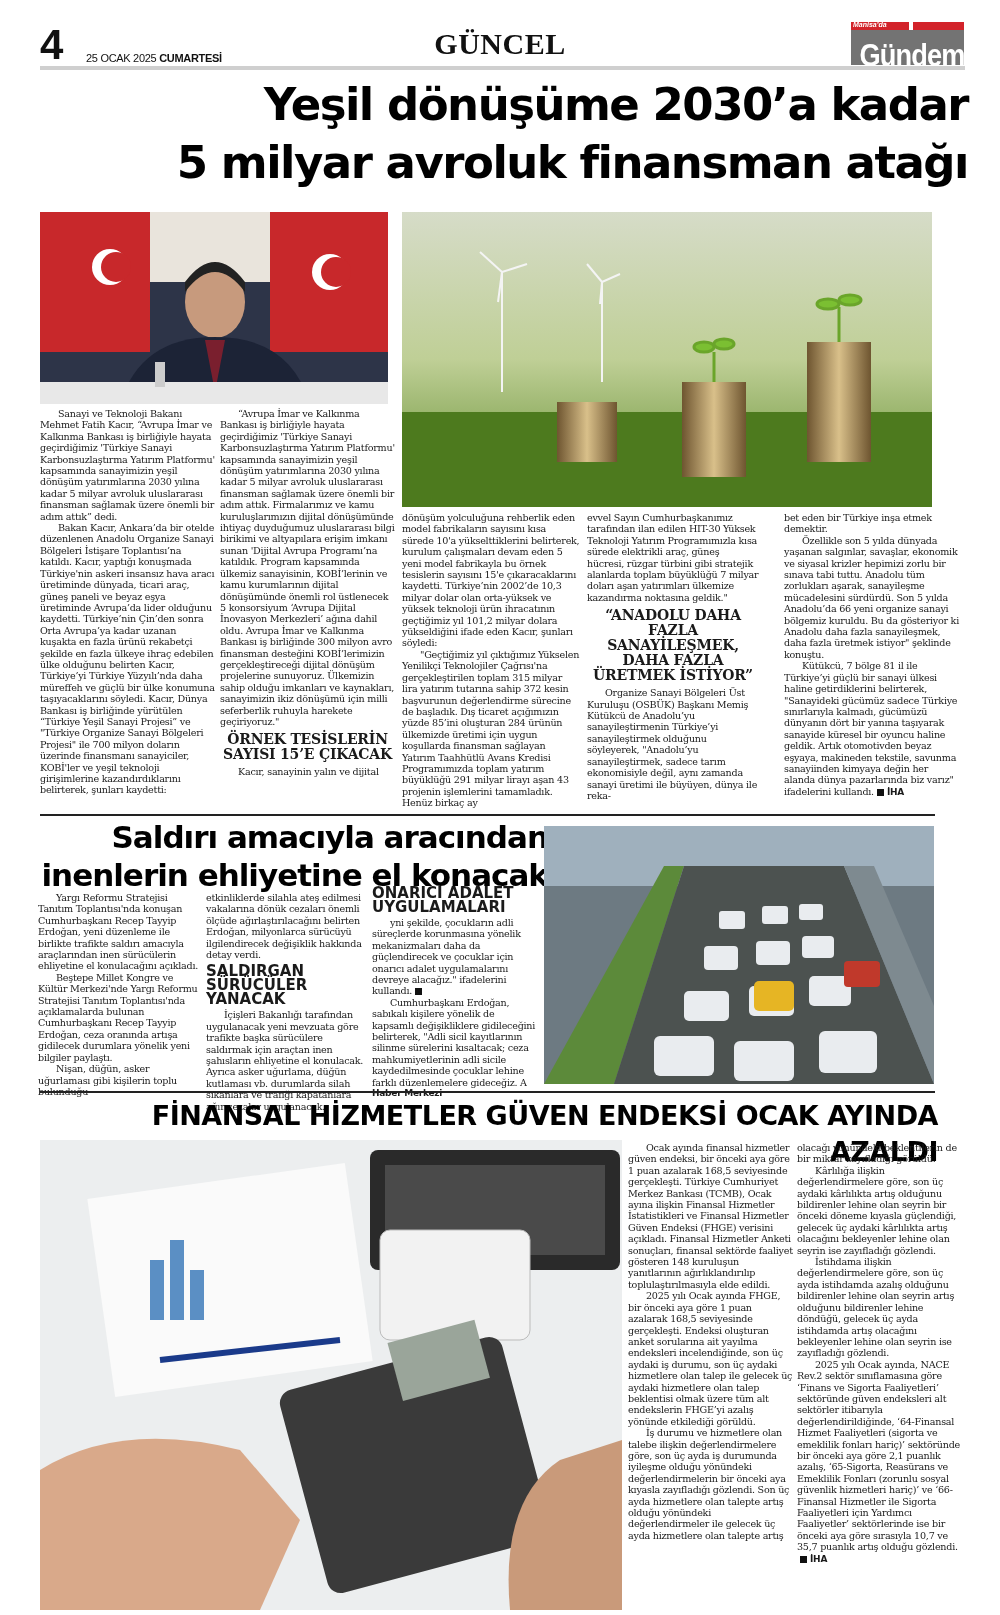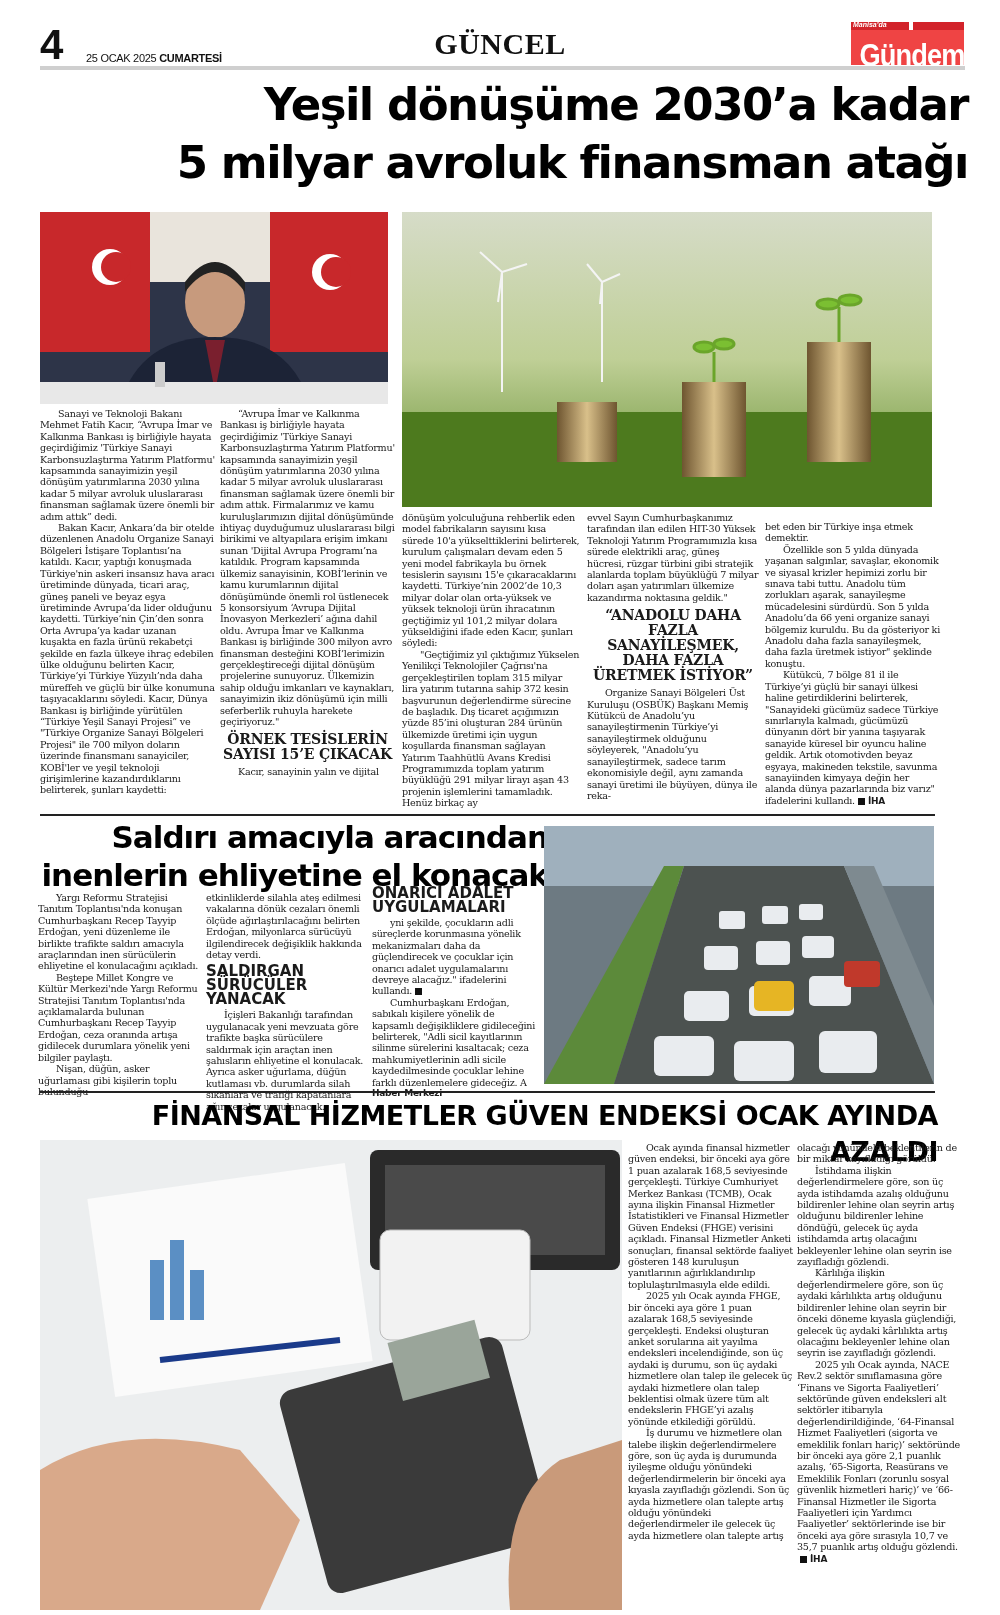--- a/index.html
+++ b/index.html
@@ -7,21 +7,21 @@
   .abs { position: absolute; }
 
   
   #page-num { left: 40px; top: 24px; font-family: "Liberation Sans", sans-serif; font-weight: bold; font-size: 42px; line-height: 42px; }
   #date-line { left: 86px; top: 52px; font-family: "Liberation Sans", sans-serif; font-size: 11px; letter-spacing: -0.3px; }
   #date-line b { font-weight: bold; }
   #section-title { left: 0; width: 1000px; top: 27px; text-align: center; font-family: "Liberation Serif", serif; font-weight: bold; font-size: 30px; letter-spacing: 0.5px; }
   #logo { left: 851px; top: 22px; width: 113px; height: 43px; }
   #logo .topbar { position: absolute; top: 0; height: 8px; background: #d2232a; }
   #logo .tag { position: absolute; left: 2px; top: -1px; font: italic bold 7px "Liberation Sans", sans-serif; color: #fff; }
-  #logo .box { position: absolute; top: 8px; left: 0; width: 113px; height: 35px; background: #ef4444; }
+  #logo .box { position: absolute; top: 8px; left: 0; width: 113px; height: 35px; background: #737373; }
   #logo .word { position: absolute; left: 0; top: 7px; width: 113px; text-align: center; font: bold 32px/36px "Liberation Sans", sans-serif; color: #fff; letter-spacing: -1px; transform: scaleX(0.85); }
   #rule-top { left: 40px; top: 66px; width: 925px; height: 4px; background: #cfcfcf; }
 
   
   .hl { font-family: "DejaVu Sans", sans-serif; font-weight: bold; color: #000; letter-spacing: -1.5px; text-align: right; }
   #hl1 { left: 38px; top: 76px; font-size: 45px; line-height: 58px; width: 930px; }
 
   
   .photo { overflow: hidden; }
   #photo-minister { left: 40px; top: 212px; width: 348px; height: 192px; background: linear-gradient(180deg,#c9302c 0%,#b22a2a 40%,#8a3030 60%,#2a2f45 100%); }
@@ -134,21 +134,21 @@
   <p style="text-indent:0">dönüşüm yolculuğuna rehberlik eden model fabrikaların sayısını kısa sürede 10'a yükselttiklerini belirterek, kurulum çalışmaları devam eden 5 yeni model fabrikayla bu örnek tesislerin sayısını 15'e çıkaracaklarını kaydetti. Türkiye’nin 2002’de 10,3 milyar dolar olan orta-yüksek ve yüksek teknoloji ürün ihracatının geçtiğimiz yıl 101,2 milyar dolara yükseldiğini ifade eden Kacır, şunları söyledi:</p>
   <p>"Geçtiğimiz yıl çıktığımız Yükselen Yenilikçi Teknolojiler Çağrısı'na gerçekleştirilen toplam 315 milyar lira yatırım tutarına sahip 372 kesin başvurunun değerlendirme sürecine de başladık. Dış ticaret açığımızın yüzde 85’ini oluşturan 284 ürünün ülkemizde üretimi için uygun koşullarda finansman sağlayan Yatırım Taahhütlü Avans Kredisi Programımızda toplam yatırım büyüklüğü 291 milyar lirayı aşan 43 projenin işlemlerini tamamladık. Henüz birkaç ay</p>
 </div>
 
 <div class="abs col" style="left:587px;top:512px;width:172px;">
   <p style="text-indent:0">evvel Sayın Cumhurbaşkanımız tarafından ilan edilen HIT-30 Yüksek Teknoloji Yatırım Programımızla kısa sürede elektrikli araç, güneş hücresi, rüzgar türbini gibi stratejik alanlarda toplam büyüklüğü 7 milyar doları aşan yatırımları ülkemize kazandırma noktasına geldik."</p>
   <div class="sub">“ANADOLU DAHA FAZLA SANAYİLEŞMEK, DAHA FAZLA ÜRETMEK İSTİYOR”</div>
   <p>Organize Sanayi Bölgeleri Üst Kuruluşu (OSBÜK) Başkanı Memiş Kütükcü de Anadolu’yu sanayileştirmenin Türkiye’yi sanayileştirmek olduğunu söyleyerek, "Anadolu’yu sanayileştirmek, sadece tarım ekonomisiyle değil, aynı zamanda sanayi üretimi ile büyüyen, dünya ile reka-</p>
 </div>
 
-<div class="abs col" style="left:765px;top:512px;width:175px;margin-top:9px;">
+<div class="abs col" style="left:784px;top:512px;width:175px;">
   <p style="text-indent:0">bet eden bir Türkiye inşa etmek demektir.</p>
   <p>Özellikle son 5 yılda dünyada yaşanan salgınlar, savaşlar, ekonomik ve siyasal krizler hepimizi zorlu bir sınava tabi tuttu. Anadolu tüm zorlukları aşarak, sanayileşme mücadelesini sürdürdü. Son 5 yılda Anadolu’da 66 yeni organize sanayi bölgemiz kuruldu. Bu da gösteriyor ki Anadolu daha fazla sanayileşmek, daha fazla üretmek istiyor" şeklinde konuştu.</p>
   <p><span>Kütükcü, 7 bölge 81 il ile Türkiye’yi güçlü bir sanayi ülkesi haline getirdiklerini belirterek, "Sanayideki gücümüz sadece Türkiye sınırlarıyla kalmadı, gücümüzü dünyanın dört bir yanına taşıyarak sanayide küresel bir oyuncu haline geldik. Artık otomotivden beyaz eşyaya, makineden tekstile, savunma sanayiinden kimyaya değin her alanda dünya pazarlarında biz varız" ifadelerini kullandı.</span><span class="endsq"></span><span class="sig">İHA</span></p>
 </div>
 
 <div class="abs divider" style="left:40px;top:814px;width:895px;"></div>
 
 <div class="abs hl" style="left:38px;top:818px;width:510px;font-size:31px;line-height:38px;letter-spacing:-1px;">
   <div>Saldırı amacıyla aracından</div>
   <div>inenlerin ehliyetine el konacak</div>
@@ -226,16 +226,16 @@
 </div>
 
 <div class="abs col" style="left:628px;top:1142px;width:165px;">
   <p>Ocak ayında finansal hizmetler güven endeksi, bir önceki aya göre 1 puan azalarak 168,5 seviyesinde gerçekleşti. Türkiye Cumhuriyet Merkez Bankası (TCMB), Ocak ayına ilişkin Finansal Hizmetler İstatistikleri ve Finansal Hizmetler Güven Endeksi (FHGE) verisini açıkladı. Finansal Hizmetler Anketi sonuçları, finansal sektörde faaliyet gösteren 148 kuruluşun yanıtlarının ağırlıklandırılıp toplulaştırılmasıyla elde edildi.</p>
   <p>2025 yılı Ocak ayında FHGE, bir önceki aya göre 1 puan azalarak 168,5 seviyesinde gerçekleşti. Endeksi oluşturan anket sorularına ait yayılma endeksleri incelendiğinde, son üç aydaki iş durumu, son üç aydaki hizmetlere olan talep ile gelecek üç aydaki hizmetlere olan talep beklentisi olmak üzere tüm alt endekslerin FHGE’yi azalış yönünde etkilediği görüldü.</p>
   <p>İş durumu ve hizmetlere olan talebe ilişkin değerlendirmelere göre, son üç ayda iş durumunda iyileşme olduğu yönündeki değerlendirmelerin bir önceki aya kıyasla zayıfladığı gözlendi. Son üç ayda hizmetlere olan talepte artış olduğu yönündeki değerlendirmeler ile gelecek üç ayda hizmetlere olan talepte artış</p>
 </div>
 
 <div class="abs col" style="left:797px;top:1142px;width:166px;">
   <p style="text-indent:0">olacağı yönündeki beklentilerin de bir miktar zayıfladığı görüldü.</p>
+  <p>Kârlılığa ilişkin değerlendirmelere göre, son üç aydaki kârlılıkta artış olduğunu bildirenler lehine olan seyrin bir önceki döneme kıyasla güçlendiği, gelecek üç aydaki kârlılıkta artış olacağını bekleyenler lehine olan seyrin ise zayıfladığı gözlendi.</p>
   <p>İstihdama ilişkin değerlendirmelere göre, son üç ayda istihdamda azalış olduğunu bildirenler lehine olan seyrin artış olduğunu bildirenler lehine döndüğü, gelecek üç ayda istihdamda artış olacağını bekleyenler lehine olan seyrin ise zayıfladığı gözlendi.</p>
-  <p>Kârlılığa ilişkin değerlendirmelere göre, son üç aydaki kârlılıkta artış olduğunu bildirenler lehine olan seyrin bir önceki döneme kıyasla güçlendiği, gelecek üç aydaki kârlılıkta artış olacağını bekleyenler lehine olan seyrin ise zayıfladığı gözlendi.</p>
   <p><span>2025 yılı Ocak ayında, NACE Rev.2 sektör sınıflamasına göre ‘Finans ve Sigorta Faaliyetleri’ sektöründe güven endeksleri alt sektörler itibarıyla değerlendirildiğinde, ‘64-Finansal Hizmet Faaliyetleri (sigorta ve emeklilik fonları hariç)’ sektöründe bir önceki aya göre 2,1 puanlık azalış, ‘65-Sigorta, Reasürans ve Emeklilik Fonları (zorunlu sosyal güvenlik hizmetleri hariç)’ ve ‘66-Finansal Hizmetler ile Sigorta Faaliyetleri için Yardımcı Faaliyetler’ sektörlerinde ise bir önceki aya göre sırasıyla 10,7 ve 35,7 puanlık artış olduğu gözlendi.</span><span class="endsq"></span><span class="sig">İHA</span></p>
 </div>
 
 </body></html>

